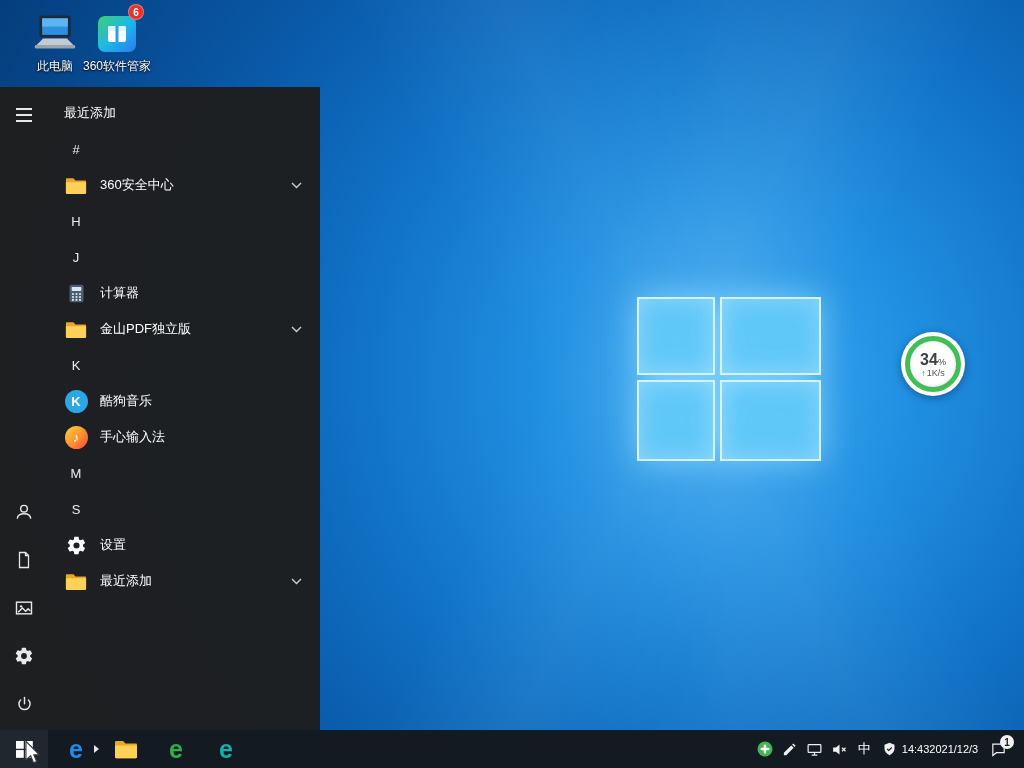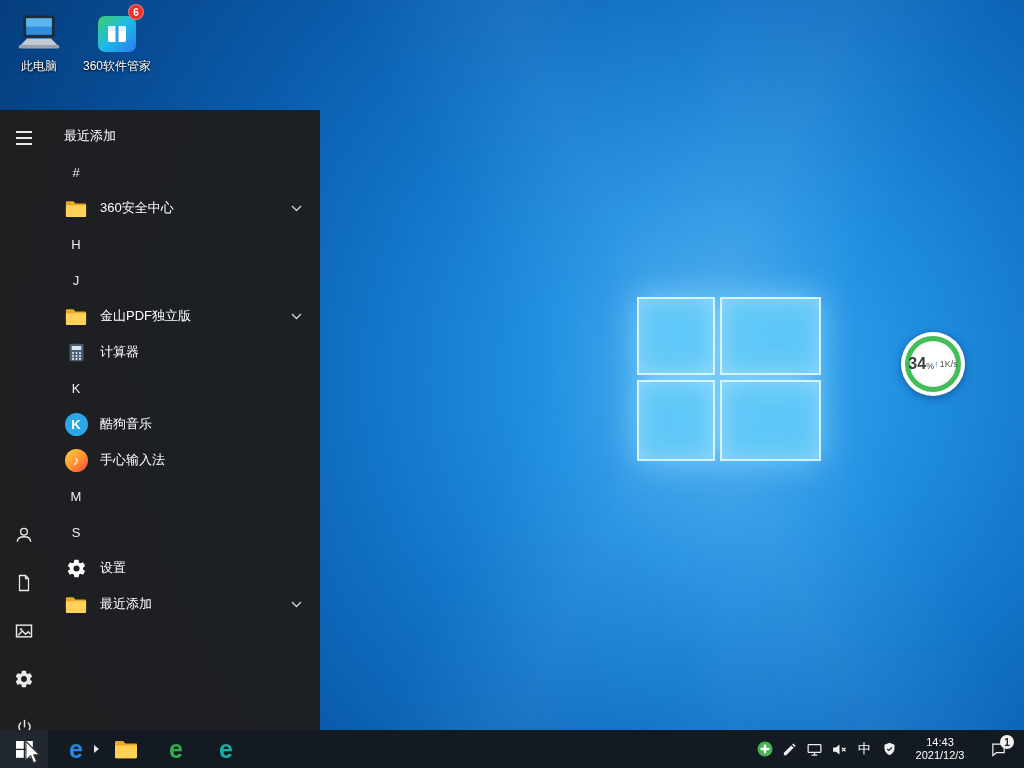--- a/index.html
+++ b/index.html
@@ -32,38 +32,38 @@
     background:rgba(92,199,248,.82);
     border:2px solid rgba(218,246,255,.95);
     box-shadow:inset 0 0 24px rgba(255,255,255,.35);
   }
 
   
   .desk-icon {
     position:absolute; width:78px; display:flex; flex-direction:column; align-items:center; gap:3px;
     z-index:2; cursor:default;
   }
-  #icon-pc { left:0; top:10px; }
+  #icon-pc { left:16px; top:10px; }
   #icon-360 { left:78px; top:10px; }
   .desk-iconart { position:relative; width:46px; height:46px; display:flex; align-items:center; justify-content:center; }
   .desk-label {
     color:#fff; font-size:12px; line-height:14px; text-align:center;
     text-shadow:0 1px 2px rgba(0,0,0,.85), 0 0 3px rgba(0,0,0,.5);
     white-space:nowrap;
   }
   .badge {
     position:absolute; top:-6px; right:-4px; min-width:16px; height:16px; padding:0 3px;
     background:#e8322d; border-radius:8px; color:#fff; font-size:10px; font-weight:bold;
     display:flex; align-items:center; justify-content:center; border:1px solid #ffffff55;
   }
 
   
   .start-menu {
     position:absolute; left:0; top:87px; width:320px; height:643px;
-    background:rgba(30,30,30,.97); z-index:5; display:flex; overflow:hidden;margin-top:23px;
+    background:rgba(30,30,30,.97); z-index:5; display:flex; overflow:hidden;
   }
   .rail { width:48px; flex:none; position:relative; }
   .rail-btn { width:48px; height:48px; display:flex; align-items:center; justify-content:center; cursor:pointer; }
   .rail-top { position:absolute; top:4px; left:0; }
   .rail-bottom { position:absolute; bottom:2px; left:0; }
   .ham { display:flex; flex-direction:column; gap:4px; }
   .ham span { display:block; width:16px; height:2px; background:#e9e9e9; }
 
   .sm-list { flex:1; padding-top:8px; min-width:0; }
   .sm-header {
@@ -100,39 +100,39 @@
   .e-teal { color:#12b0a6; }
   .pin-arrow {
     position:absolute; left:94px; top:15px; width:0; height:0;
     border-left:5px solid #e6e6e6; border-top:4px solid transparent; border-bottom:4px solid transparent;
   }
 
   .tray { margin-left:auto; display:flex; align-items:stretch; padding-right:6px; }
   .tray-icon { width:25px; display:flex; align-items:center; justify-content:center; cursor:pointer; }
   .tray-ime { color:#fff; font-size:13px; }
   .tray-clock {
-    width:76px; display:flex; flex-direction:column; align-items:center; justify-content:center;
+    width:76px; display:flex; flex-direction:row; align-items:center; justify-content:center;
     color:#fff; font-size:11px; line-height:13px; cursor:pointer;
   }
   .tb-action { width:40px; position:relative; }
   .ac-badge {
     position:absolute; top:5px; right:4px; min-width:14px; height:14px; border-radius:7px;
     background:#f2f2f2; color:#1a1a1a; font-size:10px; font-weight:bold;
     display:flex; align-items:center; justify-content:center; padding:0 2px;
   }
 
   
   .ball {
     position:absolute; left:901px; top:332px; width:64px; height:64px; border-radius:50%;
     background:#fff; box-shadow:0 2px 9px rgba(0,20,60,.4);
     display:flex; align-items:center; justify-content:center; z-index:6; cursor:pointer;
   }
   .ball-ring {
     width:56px; height:56px; border-radius:50%; border:5px solid #43bd58; background:#fff;
-    display:flex; align-items:center; justify-content:center;
+    display:flex; flex-direction:column; align-items:center; justify-content:center;
     box-shadow:inset 0 0 4px rgba(0,0,0,.12);
   }
   .ball-top { display:flex; align-items:baseline; color:#3c4043; }
   .pct { font-size:16px; font-weight:bold; }
   .pct-unit { font-size:9px; }
   .ball-bottom { display:flex; align-items:center; gap:1px; font-size:9px; color:#555; margin-top:-1px; }
   .up-arrow { color:#1a8cff; font-size:9px; font-weight:bold; }
 
   
   .cursor { position:absolute; left:24px; top:740px; z-index:99; pointer-events:none; }
@@ -253,54 +253,54 @@
       <span class="sm-letter">H</span>
     </div>
 
 
     <div class="sm-row sm-section">
       <span class="sm-letter">J</span>
     </div>
 
     <div class="sm-row">
       <span class="sm-icon">
-        <svg width="22" height="19" viewBox="0 0 24 20">
-            <path d="M1 3.2c0-.7.5-1.2 1.2-1.2h7l2.2 2.6h10.4c.7 0 1.2.5 1.2 1.2V18c0 .7-.5 1.2-1.2 1.2H2.2C1.5 19.2 1 18.7 1 18z" fill="#e9a825"></path>
-            <path d="M1 6.5h22V18c0 .7-.5 1.2-1.2 1.2H2.2C1.5 19.2 1 18.7 1 18z" fill="#ffd158"></path>
-          </svg>
-      </span>
-      <span class="sm-label">金山PDF独立版</span>
-      <span class="sm-chevron">
-        <svg width="11" height="7" viewBox="0 0 11 7">
-            <polyline points="1,1 5.5,5.5 10,1" stroke="#cfcfcf" stroke-width="1.4" fill="none"></polyline>
-          </svg>
-      </span>
-    </div>
-
-    <div class="sm-row">
-      <span class="sm-icon">
         <svg width="21" height="21" viewBox="0 0 24 24">
             <rect x="4" y="2" width="16" height="20" rx="2" fill="#4d5e70"></rect>
             <rect x="6.5" y="4.5" width="11" height="4.5" rx="0.8" fill="#dbe9f5"></rect>
             <g fill="#dbe9f5">
               <circle cx="8" cy="12.5" r="1.2"></circle>
               <circle cx="12" cy="12.5" r="1.2"></circle>
               <circle cx="16" cy="12.5" r="1.2"></circle>
               <circle cx="8" cy="16" r="1.2"></circle>
               <circle cx="12" cy="16" r="1.2"></circle>
               <circle cx="16" cy="16" r="1.2"></circle>
               <circle cx="8" cy="19.3" r="1.2"></circle>
               <circle cx="12" cy="19.3" r="1.2"></circle>
               <circle cx="16" cy="19.3" r="1.2"></circle>
             </g>
           </svg>
       </span>
       <span class="sm-label">计算器</span>
     </div>
 
+    <div class="sm-row">
+      <span class="sm-icon">
+        <svg width="22" height="19" viewBox="0 0 24 20">
+            <path d="M1 3.2c0-.7.5-1.2 1.2-1.2h7l2.2 2.6h10.4c.7 0 1.2.5 1.2 1.2V18c0 .7-.5 1.2-1.2 1.2H2.2C1.5 19.2 1 18.7 1 18z" fill="#e9a825"></path>
+            <path d="M1 6.5h22V18c0 .7-.5 1.2-1.2 1.2H2.2C1.5 19.2 1 18.7 1 18z" fill="#ffd158"></path>
+          </svg>
+      </span>
+      <span class="sm-label">金山PDF独立版</span>
+      <span class="sm-chevron">
+        <svg width="11" height="7" viewBox="0 0 11 7">
+            <polyline points="1,1 5.5,5.5 10,1" stroke="#cfcfcf" stroke-width="1.4" fill="none"></polyline>
+          </svg>
+      </span>
+    </div>
+
     <div class="sm-row sm-section">
       <span class="sm-letter">K</span>
     </div>
 
     <div class="sm-row">
       <span class="sm-icon">
         <span class="round-glyph kugou">K</span>
       </span>
       <span class="sm-label">酷狗音乐</span>
     </div>

